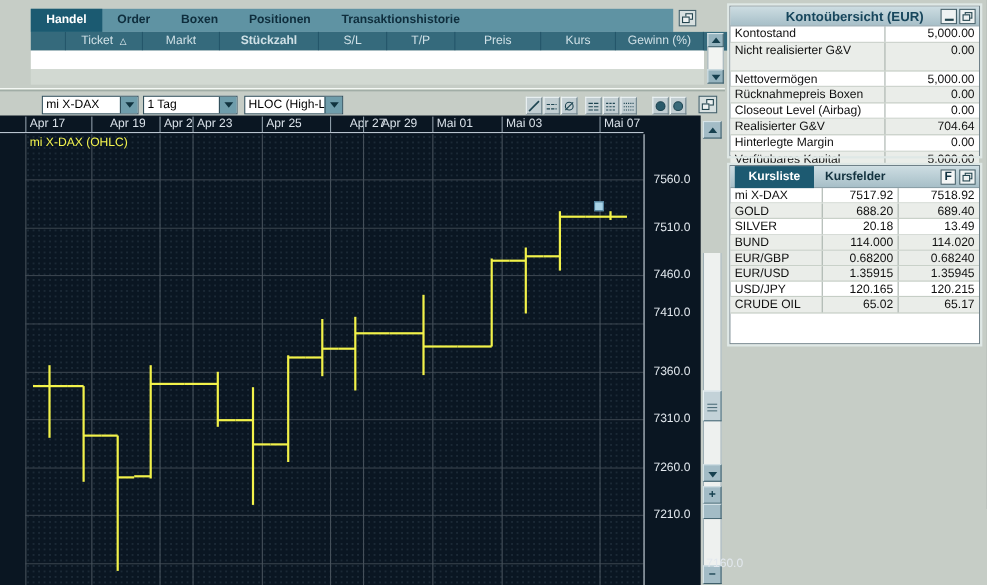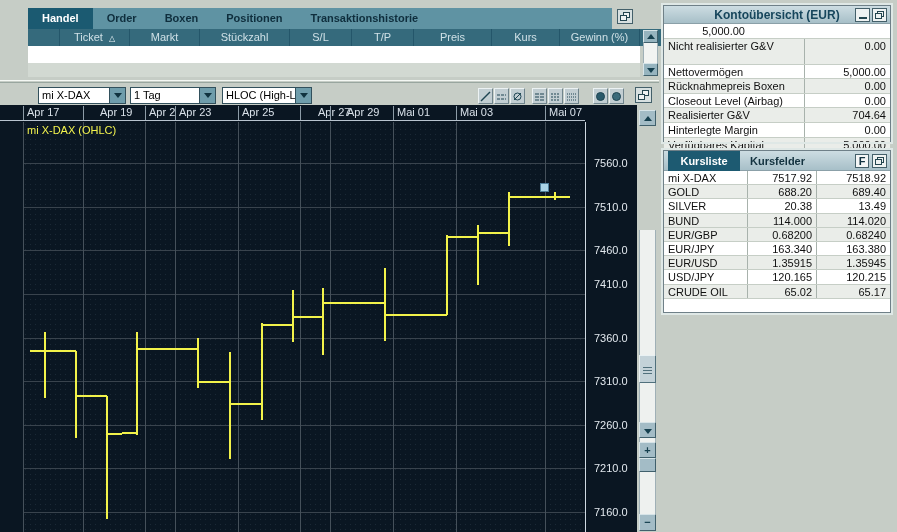--- a/index.html
+++ b/index.html
@@ -94,21 +94,21 @@
   <div id="trade-restore" title="">
     <span class="sq-icon">
         <span class="s1"></span>
         <span class="s2"></span>
       </span>
   </div>
   <div id="trade-header">
       <div class="th-cell" style="width: 32px;"></div>
       <div class="th-cell" style="width: 70px;">Ticket<span class="sort-tri">△</span></div>
       <div class="th-cell" style="width: 70px;">Markt</div>
-      <div class="th-cell" style="width: 90px;">Stückzahl</div>
+      <div class="th-cell" style="width: 90px; font-weight: bold;">Stückzahl</div>
       <div class="th-cell" style="width: 62px;">S/L</div>
       <div class="th-cell" style="width: 62px;">T/P</div>
       <div class="th-cell" style="width: 78px;">Preis</div>
       <div class="th-cell" style="width: 68px;">Kurs</div>
       <div class="th-cell" style="width: 80px;">Gewinn (%)</div>
     </div>
   <div id="trade-body-white"></div>
   <div id="trade-body-gray"></div>
   <div class="sb-btn" style="left:643px;top:30px;">
       <i class="tri-up"></i>
@@ -307,38 +307,39 @@
         <span class="pm-glyph" style="line-height:15px;">−</span>
       </div>
   <div class="ylabel" style="top: 52px;">7560.0</div>
       <div class="ylabel" style="top: 95.6px;">7510.0</div>
       <div class="ylabel" style="top: 139.2px;">7460.0</div>
       <div class="ylabel" style="top: 173px;">7410.0</div>
       <div class="ylabel" style="top: 226.5px;">7360.0</div>
       <div class="ylabel" style="top: 270.1px;">7310.0</div>
       <div class="ylabel" style="top: 313.7px;">7260.0</div>
       <div class="ylabel" style="top: 357.3px;">7210.0</div>
-      <div class="ylabel" style="top: 400.9px;">7160.0</div>
+      <div class="ylabel" style="top: 400.9px; margin-left: 48px;">7160.0</div>
     </div>
 
   <div class="panel" style="top:5px;height:137px;">
     <div class="panel-header">
       <div class="panel-title">Kontoübersicht (EUR)</div>
       <div class="mini-btn" style="right:20px;">
           <span class="minbar"></span>
         </div>
       <div class="mini-btn" style="right:3px;">
           <span class="sq-icon">
             <span class="s1"></span>
             <span class="s2"></span>
           </span>
         </div>
     </div>
     <div id="konto-rows">
         <div class="prow" style="height: 14.6px;">
+          <div class="lab">Kontostand</div>
           <div class="val">5,000.00</div>
         </div>
         <div class="prow alt" style="height: 26px;">
           <div class="lab">Nicht realisierter G&amp;V</div>
           <div class="val">0.00</div>
         </div>
         <div class="prow" style="height: 14.6px;">
           <div class="lab">Nettovermögen</div>
           <div class="val">5,000.00</div>
         </div>
@@ -383,38 +384,33 @@
           <div class="bid">7517.92</div>
           <div class="ask">7518.92</div>
         </div>
         <div class="krow alt" style="height: 14.2px;">
           <div class="nm">GOLD</div>
           <div class="bid">688.20</div>
           <div class="ask">689.40</div>
         </div>
         <div class="krow" style="height: 14.2px;">
           <div class="nm">SILVER</div>
-          <div class="bid">20.38</div>
+          <div class="bid">20.18</div>
           <div class="ask">13.49</div>
         </div>
         <div class="krow alt" style="height: 14.2px;">
           <div class="nm">BUND</div>
           <div class="bid">114.000</div>
           <div class="ask">114.020</div>
         </div>
         <div class="krow alt" style="height: 14.2px;">
           <div class="nm">EUR/GBP</div>
           <div class="bid">0.68200</div>
           <div class="ask">0.68240</div>
         </div>
-        <div class="krow" style="height: 14.2px;">
-          <div class="nm">EUR/JPY</div>
-          <div class="bid">163.340</div>
-          <div class="ask">163.380</div>
-        </div>
         <div class="krow alt" style="height: 14.2px;">
           <div class="nm">EUR/USD</div>
           <div class="bid">1.35915</div>
           <div class="ask">1.35945</div>
         </div>
         <div class="krow" style="height: 14.2px;">
           <div class="nm">USD/JPY</div>
           <div class="bid">120.165</div>
           <div class="ask">120.215</div>
         </div>

